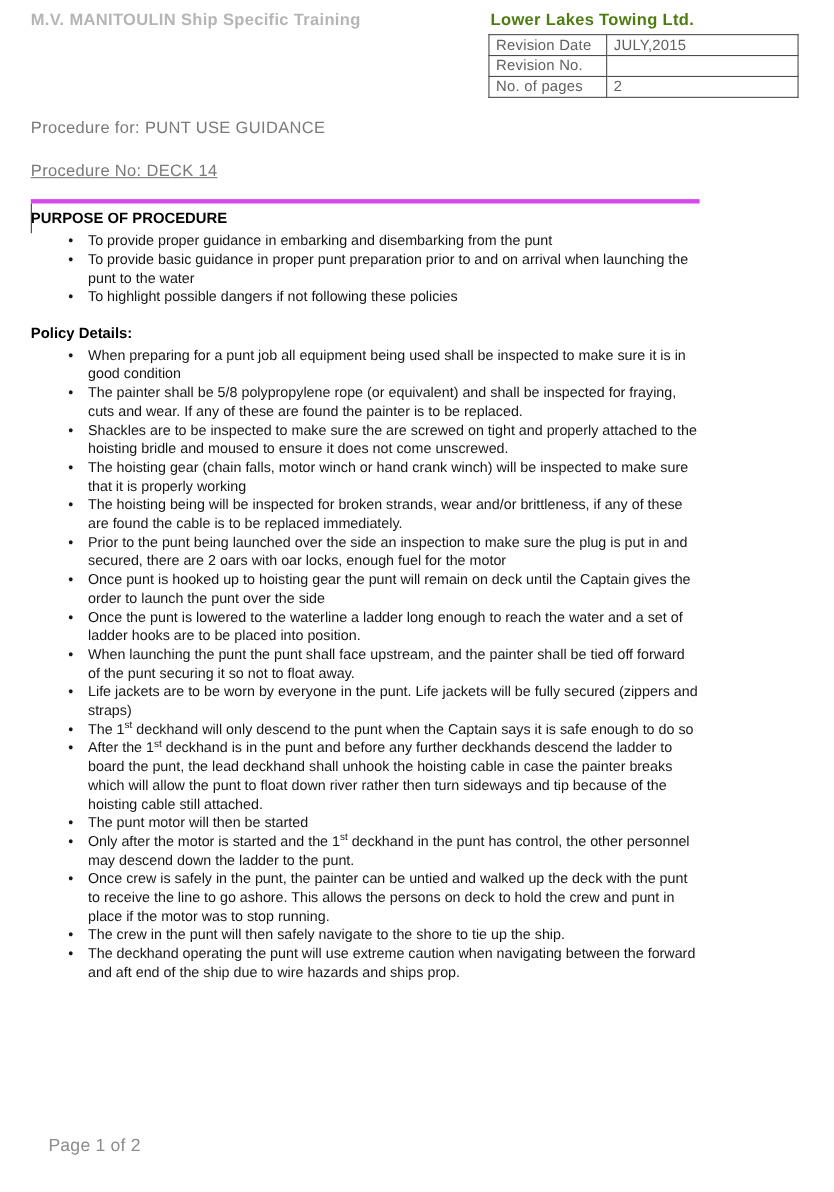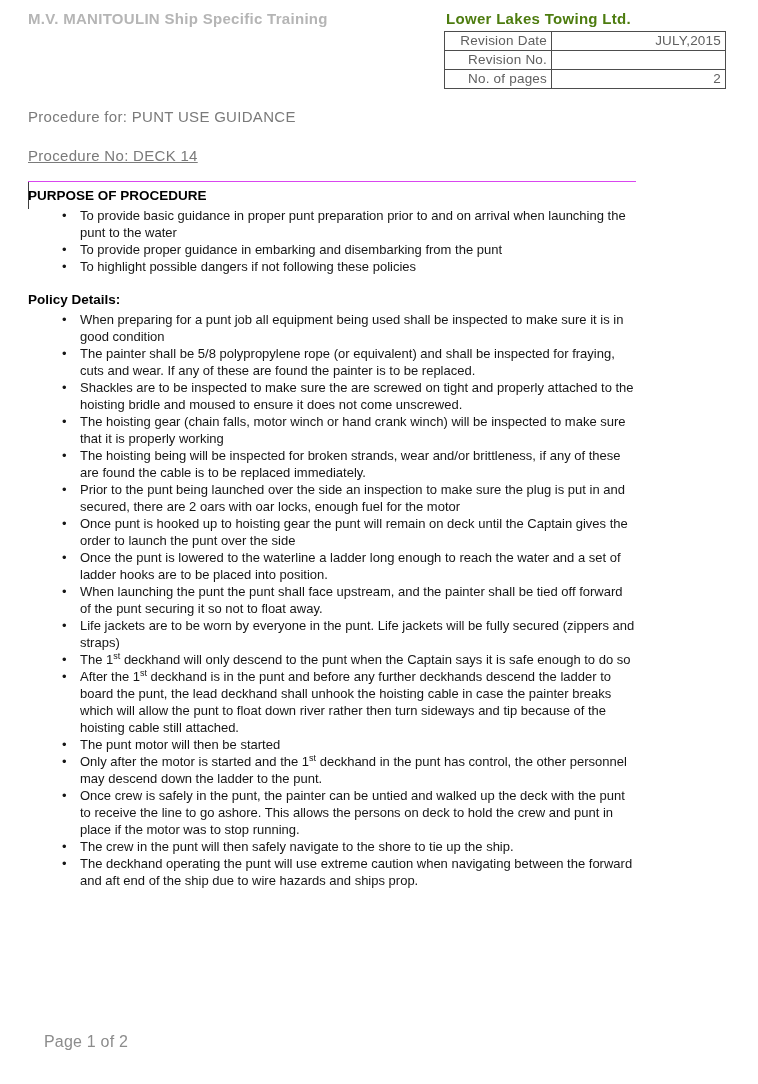--- a/index.html
+++ b/index.html
@@ -11,39 +11,39 @@
   .header-left {
     position:absolute; left:28px; top:10px;
     font-size:15px; font-weight:bold; color:#b5b5b5; letter-spacing:0.3px;
   }
   .header-right {
     position:absolute; left:446px; top:10px;
     font-size:15px; font-weight:bold; color:#4d7c0f; letter-spacing:0.3px;
   }
   table.rev-table {
     position:absolute; left:444px; top:31px; width:282px;
-    border-collapse:collapse; table-layout:fixed;text-align:right;
+    border-collapse:collapse; table-layout:fixed;
   }
   table.rev-table td {
     border:1px solid #4d4d4d; font-size:13.5px; color:#606060;
     padding:1px 4px 2px 6px; height:19px; letter-spacing:0.2px;
     overflow:hidden; white-space:nowrap;
   }
   table.rev-table col.c1 { width:107px; }
   .proc-line {
     position:absolute; left:28px;
     font-size:15px; color:#7a7a7a; letter-spacing:0.3px;
   }
   .proc-for { top:108px; }
   .proc-no  { top:147px;text-decoration:underline; }
   .main {
     position:absolute; left:28px; top:181px; width:608px;
   }
   .purpose-head {
-    border-top:1px solid #d946ef; position:relative; padding-top:5px;
+    border-top:4px solid #d946ef; position:relative; padding-top:5px;
   }
   .purpose-head::before {
     content:""; position:absolute; left:0; top:0; width:1px; height:27px; background:#3f3f3f;
   }
   .h-bold {
     font-size:13.5px; font-weight:bold; color:#000000; line-height:17px;
   }
   ul.bullets { margin:3px 0 0 0; padding:0 0 0 52px; list-style:none; }
   ul.bullets li {
     position:relative; font-size:13px; line-height:17px; color:#161616;
@@ -94,22 +94,22 @@
 
   <div class="proc-line proc-no">Procedure No: DECK 14</div>
 
   <div class="main">
 
     <div class="purpose-head">
       <div class="h-bold">PURPOSE OF PROCEDURE</div>
     </div>
 
     <ul class="bullets">
+        <li>To provide proper guidance in embarking and disembarking from the punt</li>
         <li>To provide basic guidance in proper punt preparation prior to and on arrival when launching the punt to the water</li>
-        <li>To provide proper guidance in embarking and disembarking from the punt</li>
         <li>To highlight possible dangers if not following these policies</li>
       </ul>
 
     <div class="h-bold policy-head">Policy Details:</div>
 
     <ul class="bullets policy-list">
         <li>When preparing for a punt job all equipment being used shall be inspected to make sure it is in good condition</li>
         <li>The painter shall be 5/8 polypropylene rope (or equivalent) and shall be inspected for fraying, cuts and wear. If any of these are found the painter is to be replaced.</li>
         <li>Shackles are to be inspected to make sure the are screwed on tight and properly attached to the hoisting bridle and moused to ensure it does not come unscrewed.</li>
         <li>The hoisting gear (chain falls, motor winch or hand crank winch) will be inspected to make sure that it is properly working</li>

